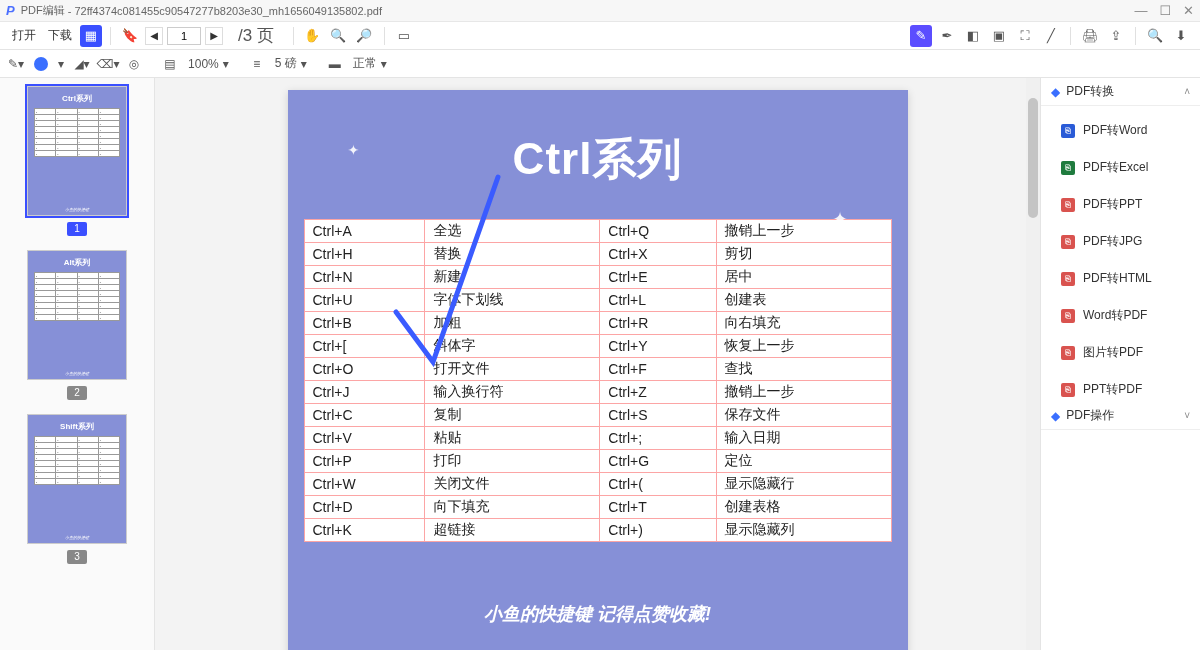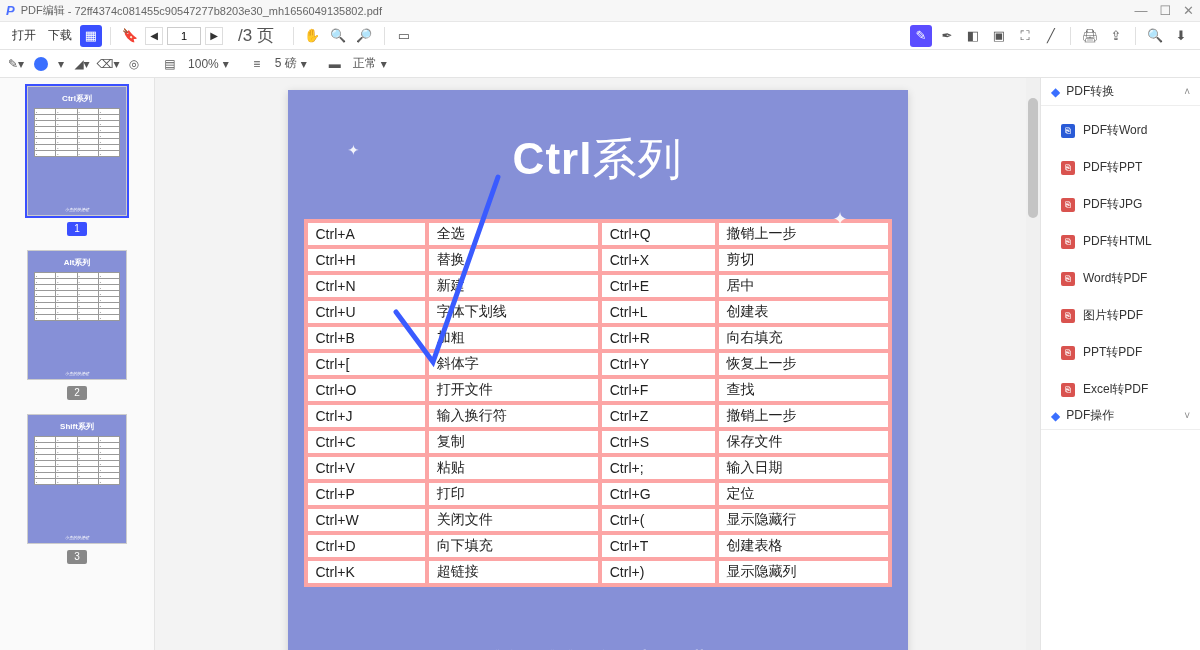--- a/index.html
+++ b/index.html
@@ -28,26 +28,26 @@
 .thumb-title { font-weight:bold; font-size:8px; text-align:center; margin-bottom:4px; }
 .thumb-table { background:#fff; color:#333; width:100%; font-size:3.5px; border-collapse:collapse; }
 .thumb-table td { border:0.5px solid #999; padding:0.5px 1px; white-space:nowrap; overflow:hidden; }
 .thumb-foot { position:absolute; bottom:3px; left:0; right:0; text-align:center; font-style:italic; font-size:4px; }
 .thumb-num { display:block; width:20px; margin:6px auto 0; background:#3a4fff; color:#fff; font-size:10px; text-align:center; border-radius:2px; line-height:14px; }
 .thumb:not(.active) .thumb-num { background:#888; }
 .canvas { flex:1; background:#f3f3f3; overflow:auto; display:flex; justify-content:center; align-items:flex-start; padding:12px 20px; position:relative; }
 .page { width:620px; min-height:700px; background:#8690d7; box-shadow:0 2px 8px rgba(0,0,0,0.15); padding:30px 16px 24px; color:#fff; position:relative; }
 .page-title { text-align:center; font-size:44px; font-weight:900; margin:10px 0 30px; letter-spacing:1px; }
 .page-title .en { font-style:normal;text-align:center; }
-.page-title .cn { font-weight:400; }
+.page-title .cn { font-weight:700; }
 .sparkle { position:absolute; color:#fff; font-size:14px; opacity:.9; }
 .sparkle.s1 { left:60px; top:52px; } .sparkle.s2 { right:60px; top:118px; font-size:18px; }
 .tick { position:absolute; left:100px; top:82px; pointer-events:none; }
 .datatable { width:100%; background:#fff; color:#222; border-collapse:collapse; font-size:14px; }
-.datatable td { border:4px solid #fca5a5; padding:2px 8px; height:21px; vertical-align:middle; }
+.datatable td { border:1px solid #fca5a5; padding:2px 8px; height:21px; vertical-align:middle; }
 .page-foot { text-align:center; font-style:italic; font-size:18px; margin-top:60px; color:#fff; font-weight:600; }
 .rightpanel { width:160px; background:#fff; border-left:1px solid #e4e4e4; font-size:12px; display:flex; flex-direction:column; }
 .panel-head { height:28px; display:flex; align-items:center; padding:0 10px; border-bottom:1px solid #eee; color:#333; font-weight:500; }
 .panel-head .ic { color:#3a6fff; margin-right:6px; font-size:12px; }
 .panel-head .chev { margin-left:auto; color:#888; font-size:10px; }
 .panel-item { height:25px; display:flex; align-items:center; padding:0 10px 0 20px; cursor:pointer; color:#333;margin-top:12px; }
 .panel-item .fi { width:14px; height:14px; border-radius:2px; margin-right:8px; display:flex; align-items:center; justify-content:center; font-size:7px; color:#fff; font-weight:bold; }
 .scroll-track { position:absolute; right:0; top:0; bottom:0; width:14px; background:#f0f0f0; }
 .scroll-thumb { position:absolute; right:2px; top:20px; width:10px; height:120px; background:#c4c4c4; border-radius:5px; }
 </style>
@@ -404,20 +404,24 @@
       <span class="ic">◆</span>
       <span>PDF转换</span>
       <span class="chev">˄</span>
     </div>
     <div id="convert-items">
         <div class="panel-item">
           <span class="fi" style="background:#2a5bd7">⎘</span>
           <span>PDF转Word</span>
         </div>
         <div class="panel-item">
+          <span class="fi" style="background:#1f7b3e">⎘</span>
+          <span>PDF转Excel</span>
+        </div>
+        <div class="panel-item">
           <span class="fi" style="background:#d9534f">⎘</span>
           <span>PDF转PPT</span>
         </div>
         <div class="panel-item">
           <span class="fi" style="background:#d9534f">⎘</span>
           <span>PDF转JPG</span>
         </div>
         <div class="panel-item">
           <span class="fi" style="background:#d9534f">⎘</span>
           <span>PDF转HTML</span>
@@ -426,24 +430,20 @@
           <span class="fi" style="background:#d9534f">⎘</span>
           <span>Word转PDF</span>
         </div>
         <div class="panel-item">
           <span class="fi" style="background:#d9534f">⎘</span>
           <span>图片转PDF</span>
         </div>
         <div class="panel-item">
           <span class="fi" style="background:#d9534f">⎘</span>
           <span>PPT转PDF</span>
-        </div>
-        <div class="panel-item">
-          <span class="fi" style="background:#d9534f">⎘</span>
-          <span>Excel转PDF</span>
         </div>
       </div>
     <div class="panel-head">
       <span class="ic">◆</span>
       <span>PDF操作</span>
       <span class="chev">˅</span>
     </div>
   </div>
 </div>
 

